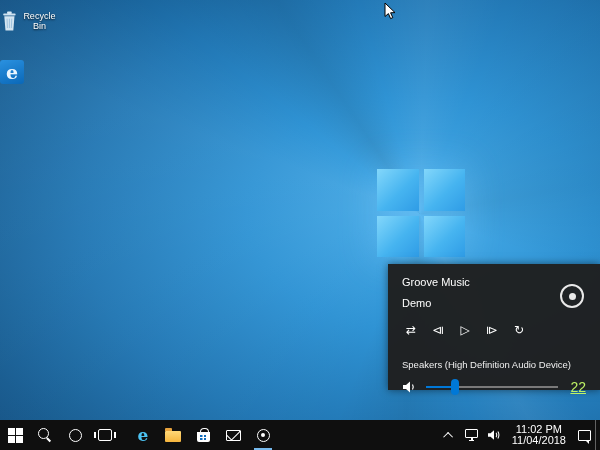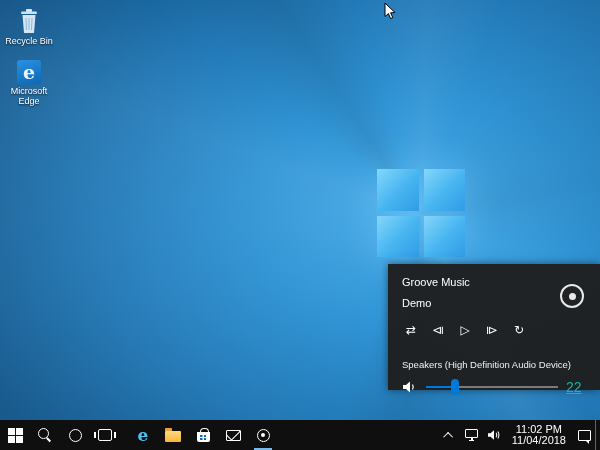--- a/index.html
+++ b/index.html
@@ -20,21 +20,21 @@
       rgba(0,0,0,.08) 186deg, transparent 204deg,
       rgba(255,255,255,.05) 222deg, transparent 242deg,
       rgba(0,0,0,.06) 300deg, transparent 330deg);
   }
   .winlogo { position:absolute; left:377px; top:169px; width:88px; height:88px;
     display:grid; grid-template-columns:1fr 1fr; grid-template-rows:1fr 1fr; gap:5px;
     filter: drop-shadow(0 0 18px rgba(120,200,250,.45)); }
   .winlogo .pane { background:linear-gradient(135deg,#83d7fb 0%, #46b4f0 55%, #2f9ce6 100%); }
 
   
-  .desk-icon { position:absolute; width:58px; display:flex; flex-direction:column; align-items:center; gap:2px; cursor:default; }
+  .desk-icon { position:absolute; width:58px; display:flex; flex-direction:row; align-items:center; gap:2px; cursor:default; }
   .desk-label { font-size:9px; color:#fff; text-shadow:0 1px 2px rgba(0,0,0,.8); text-align:center; line-height:10px; }
   .edge-tile { width:24px; height:24px; border-radius:3px;
     background:linear-gradient(160deg,#2a91e0,#0a68b8);
     display:flex; align-items:center; justify-content:center;
     color:#eaf6ff; font-size:19px; font-weight:bold; font-family:"DejaVu Serif", serif; }
 
   
   .cursor { position:absolute; left:384px; top:2px; z-index:50; }
 
   
@@ -51,21 +51,21 @@
     font-size:12px; line-height:18px; text-align:center; cursor:default; padding:0;
     font-family:"DejaVu Sans", sans-serif; }
   .device-name { font-size:9.5px; color:#f0f0f0; margin-bottom:8px; white-space:nowrap;margin-top:20px; }
   .volume-row { display:flex; align-items:center; gap:8px; }
   .speaker-glyph { flex:0 0 auto; }
   .slider { position:relative; flex:1; height:18px; }
   .slider .track { position:absolute; left:0; right:0; top:8px; height:2px; background:#7a7a7a; }
   .slider .fill { position:absolute; left:0; top:8px; height:2px; background:var(--accent,#0078d7); width:22%; }
   .slider .thumb { position:absolute; top:1px; width:8px; height:16px; border-radius:4px;
     background:var(--accent,#0078d7); transform:translateX(-50%); left:22%; }
-  .volume-value { font-size:14px; color:#14b8a6; width:20px; text-align:left;text-decoration:underline; }
+  .volume-value { font-size:14px; color:#bef264; width:20px; text-align:right;text-decoration:underline; }
 
   
   .taskbar { position:absolute; left:0; bottom:0; width:600px; height:30px;
     background:rgba(16,16,16,.96); display:flex; align-items:stretch; z-index:60; }
   .tb-btn { width:30px; display:flex; align-items:center; justify-content:center; position:relative; cursor:default; }
   .tb-spacer { width:8px; }
   .run-line { position:absolute; bottom:0; left:6px; right:6px; height:2px; background:#76b9ed; }
 
   
   .start-glyph { display:grid; grid-template-columns:7px 7px; grid-template-rows:7px 7px; gap:1px; }
@@ -142,21 +142,20 @@
         <path d="M5.5 7 L18.5 7 L17 25 L7 25 Z" fill="#e4f1fa" opacity="0.92"></path>
         <path d="M9 10 L9.5 22 M12 10 L12 22 M15 10 L14.5 22" stroke="#8fb8d8" stroke-width="1" fill="none"></path>
       </svg>
       <span class="desk-label">Recycle Bin</span>
     </div>
 
     <div class="desk-icon" style="left:0px; top:60px;">
       <div class="edge-tile">
         <span>e</span>
       </div>
-      <span class="desk-label">Microsoft Edge</span>
     </div>
 
     <svg class="cursor" width="12" height="18" viewBox="0 0 12 18">
       <path d="M1 1 L1 14.5 L4.4 11.6 L6.6 16.6 L8.8 15.6 L6.6 10.8 L11 10.6 Z" fill="#ffffff" stroke="#000" stroke-width="1"></path>
     </svg>
 
     <div class="flyout">
       <div class="app-name">Groove Music</div>
       <div class="track-title">Demo</div>
       <div class="groove-badge"></div>

